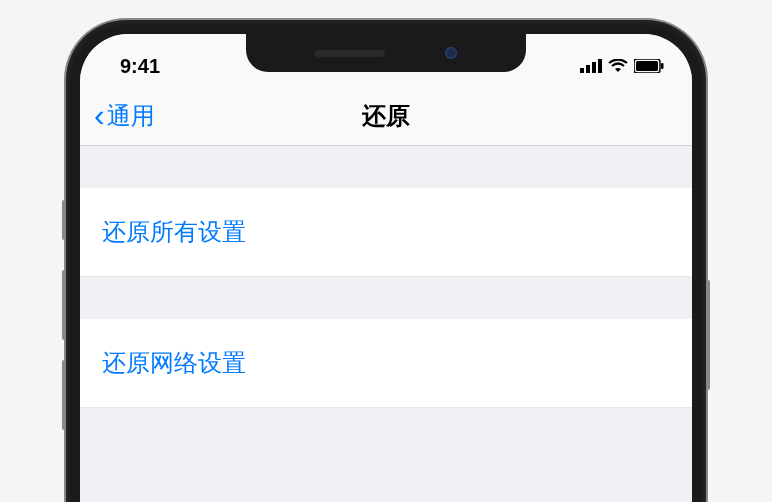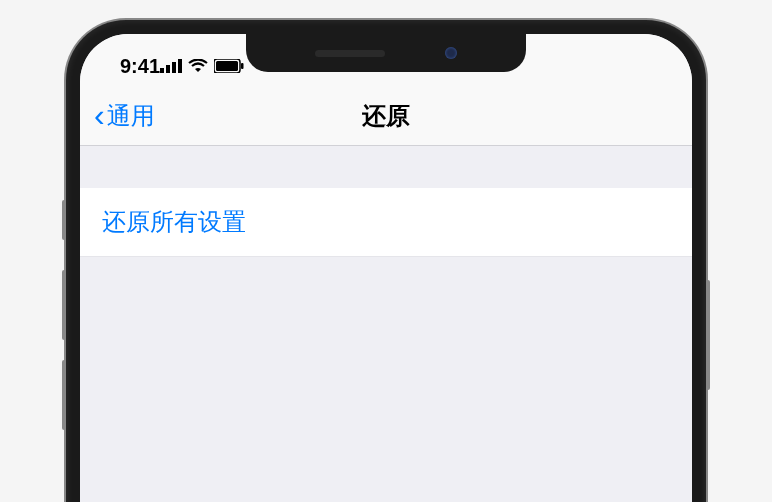--- a/index.html
+++ b/index.html
@@ -56,21 +56,21 @@
     .camera {
       width: 12px;
       height: 12px;
       background: #1e2a4a;
       border-radius: 50%;
       box-shadow: inset 0 0 3px rgba(100,150,255,0.5);
     }
     .status-bar {
       height: 52px;
       display: flex;
-      justify-content: flex-start;
+      justify-content: space-between;
       align-items: center;
       padding: 12px 28px 0 40px;
       background: #f9f9f9;
     }
     .status-time {
       font-weight: 600;
       font-size: 20px;
       color: #000;
     }
     .status-icons {
@@ -108,21 +108,21 @@
       color: #000;
     }
     .content {
       background: #efeff4;
     }
     .section-gap {
       height: 42px;
     }
     .list-item {
       background: #fff;
-      padding: 18px 22px;
+      padding: 28px 22px;
       font-size: 24px;
       color: #007aff;
       border-bottom: 1px solid #e5e5ea;
       cursor: pointer;
       position: relative;
     }
     .list-item:first-of-type {
       border-top: 1px solid #e5e5ea;
     }
     .highlighted {
@@ -212,15 +212,18 @@
     <div class="content">
       <div class="section-gap"></div>
 
       <div class="list-item">
         <span>还原所有设置</span>
       </div>
 
 
       <div class="section-gap"></div>
 
+      <div class="list-item">
+        <span>还原网络设置</span>
+      </div>
     </div>
   </div>
 </div>
 
 </body></html>

